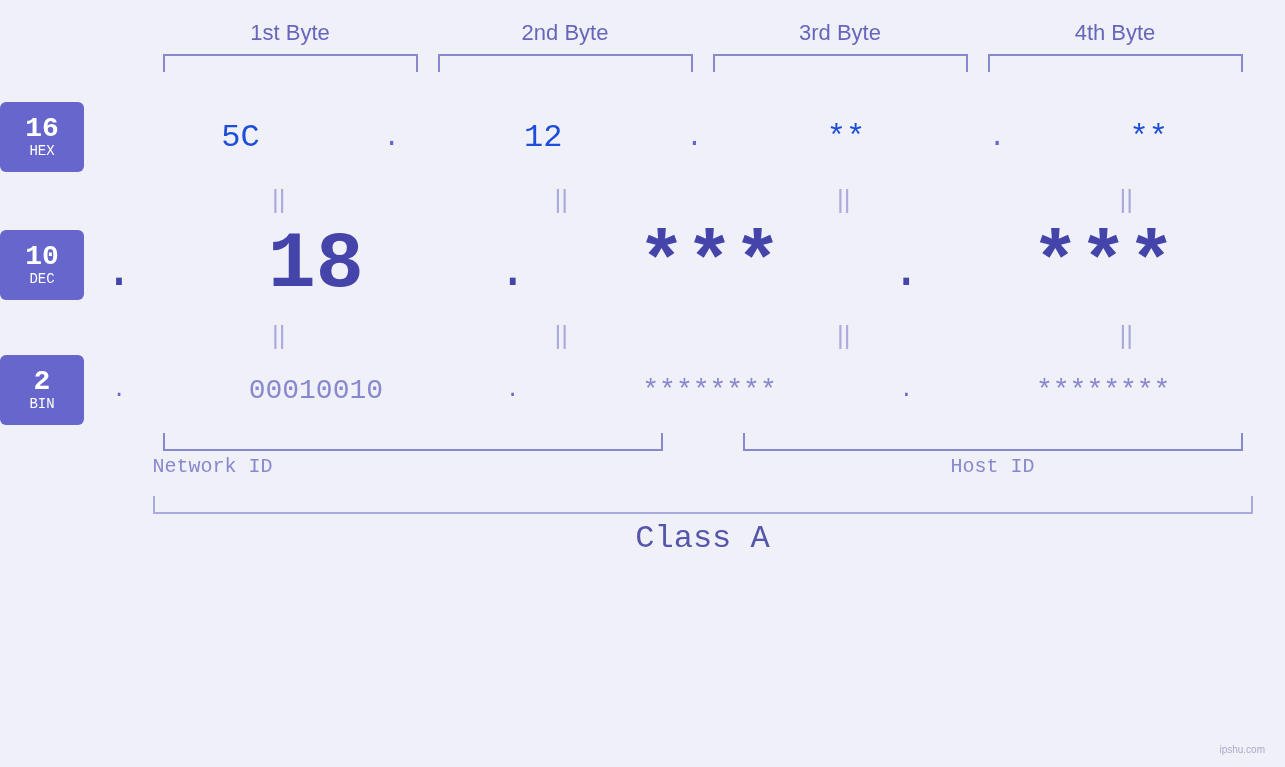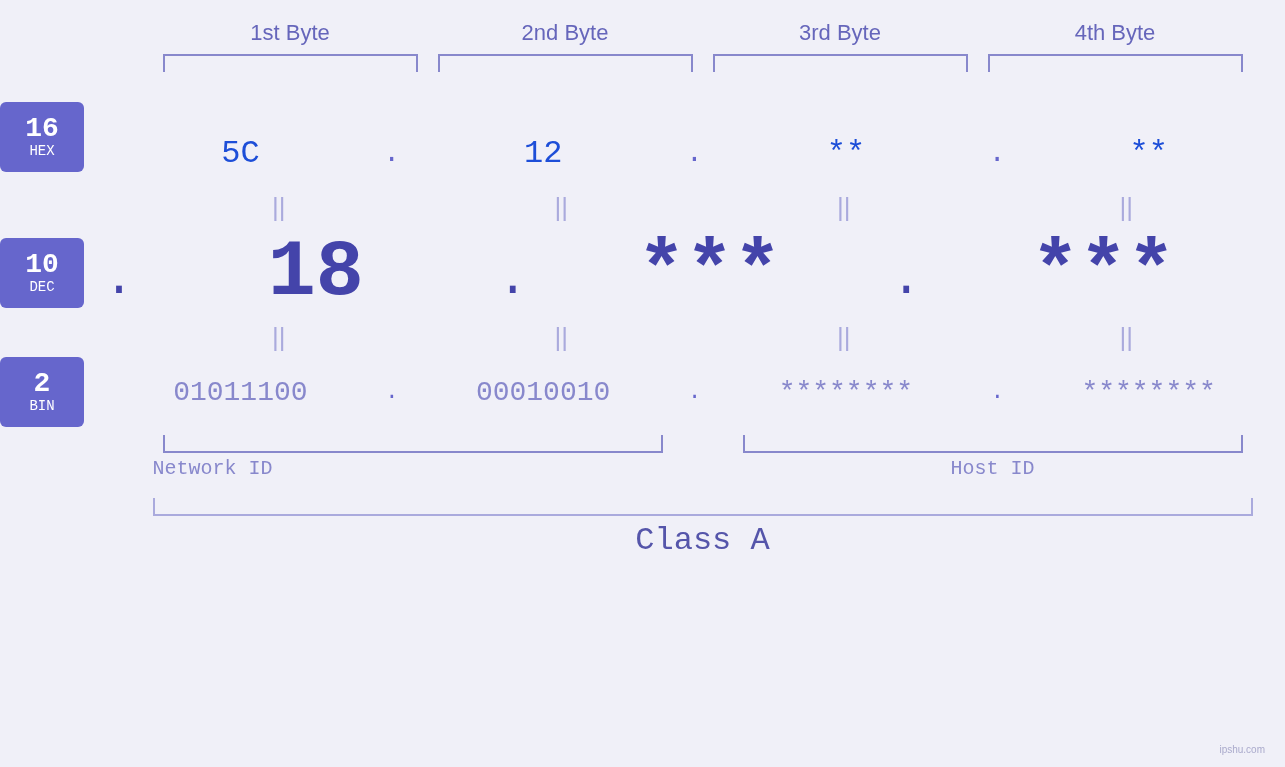--- a/index.html
+++ b/index.html
@@ -179,21 +179,21 @@
     <div class="byte-header">4th Byte</div>
   </div>
 
   <div class="bracket-row">
     <div class="bracket"></div>
     <div class="bracket"></div>
     <div class="bracket"></div>
     <div class="bracket"></div>
   </div>
 
-  <div class="ip-row" style="margin-bottom:16px; align-items:flex-end;">
+  <div class="ip-row" style="margin-bottom:8px; align-items:center;">
     <div class="base-badge">
       <span class="base-number">16</span>
       <span class="base-label">HEX</span>
     </div>
     <div class="ip-values">
       <div class="ip-octet">
         <span class="hex-value">5C</span>
       </div>
       <div class="ip-dot" style="font-size:28px; padding-bottom:0;">.</div>
       <div class="ip-octet">
@@ -213,21 +213,21 @@
   <div class="equals-row" style="margin-left:120px;">
     <div class="equals-sign">||</div>
     <div class="equals-dot-spacer"></div>
     <div class="equals-sign">||</div>
     <div class="equals-dot-spacer"></div>
     <div class="equals-sign">||</div>
     <div class="equals-dot-spacer"></div>
     <div class="equals-sign">||</div>
   </div>
 
-  <div class="ip-row" style="align-items:flex-end; margin-bottom:0;">
+  <div class="ip-row" style="align-items:flex-end; margin-bottom:6px;">
     <div class="base-badge" style="margin-bottom:10px;">
       <span class="base-number">10</span>
       <span class="base-label">DEC</span>
     </div>
     <div class="ip-values" style="align-items:flex-end;">
       <div class="ip-dot" style="font-size:50px; padding-bottom:10px; color:#4444aa;">.</div>
       <div class="ip-octet">
         <span class="dec-value">18</span>
       </div>
       <div class="ip-dot" style="font-size:50px; padding-bottom:10px; color:#4444aa;">.</div>
@@ -250,23 +250,20 @@
     <div class="equals-dot-spacer"></div>
     <div class="equals-sign">||</div>
   </div>
 
   <div class="ip-row" style="align-items:center; margin-bottom:0;">
     <div class="base-badge">
       <span class="base-number">2</span>
       <span class="base-label">BIN</span>
     </div>
     <div class="ip-values">
-      <div class="ip-octet">
-        <span class="bin-value">01011100</span>
-      </div>
       <div class="ip-dot" style="font-size:22px;">.</div>
       <div class="ip-octet">
         <span class="bin-value">00010010</span>
       </div>
       <div class="ip-dot" style="font-size:22px;">.</div>
       <div class="ip-octet">
         <span class="bin-value">********</span>
       </div>
       <div class="ip-dot" style="font-size:22px;">.</div>
       <div class="ip-octet">

